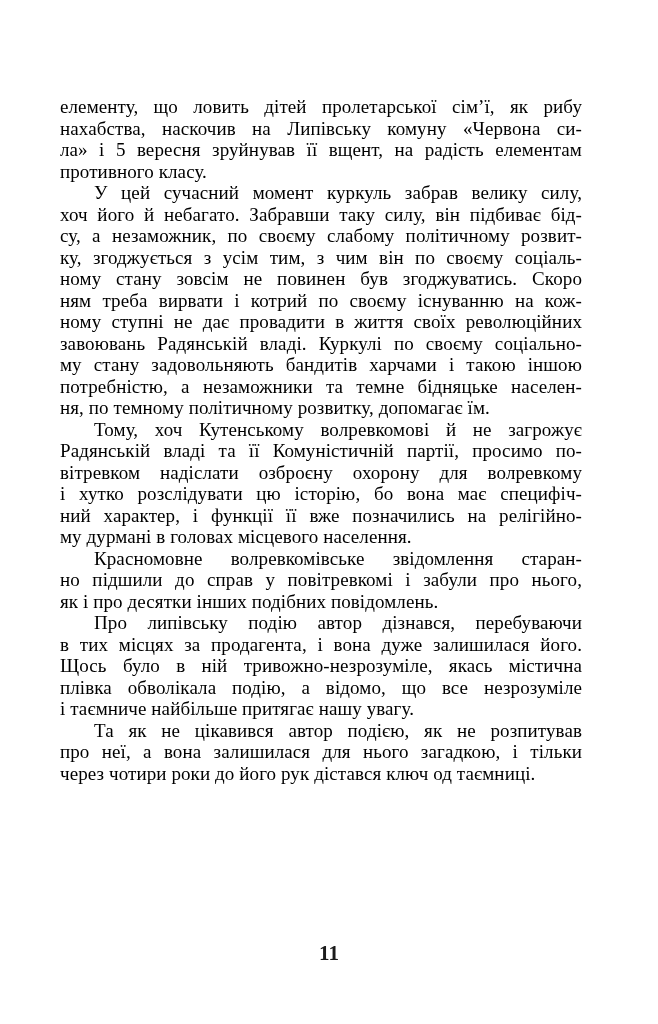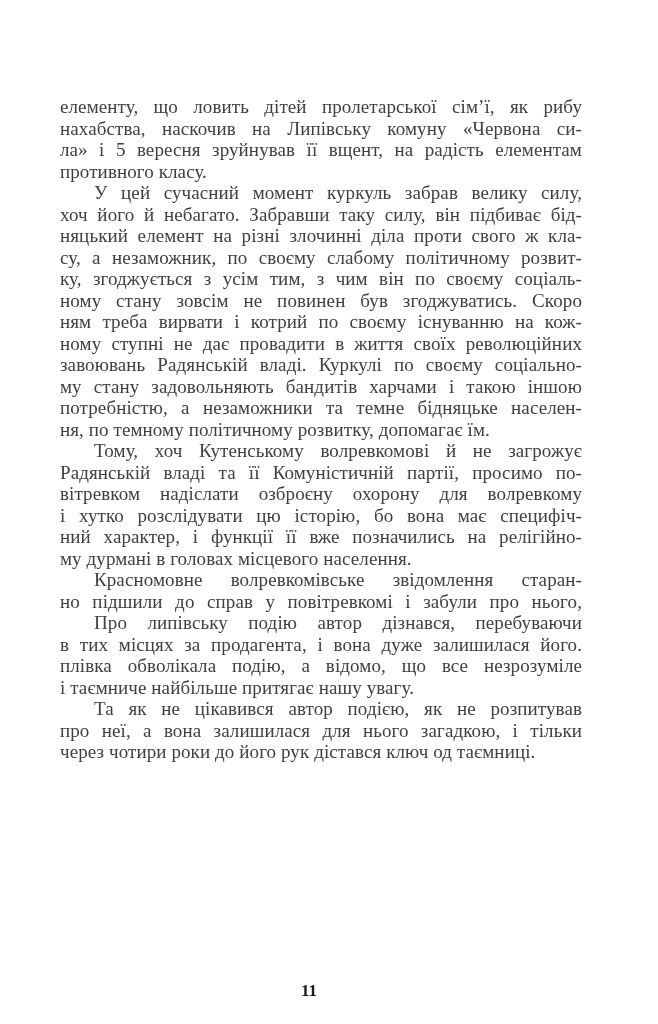--- a/index.html
+++ b/index.html
@@ -15,81 +15,81 @@
     overflow: hidden;
   }
   .text-block {
     position: absolute;
     left: 60px;
     top: 96px;
     width: 522px;
     font-family: "Liberation Serif", "DejaVu Serif", serif;
     font-size: 19px;
     line-height: 21.5px;
-    color: #404040;
+    color: #000000;
     letter-spacing: 0.1px;
   }
   .line {
     text-align: justify;
     text-align-last: justify;
     height: 21.5px;
     white-space: nowrap; 
   }
   
   .line { white-space: normal; overflow: visible; }
   .line.end {
     text-align-last: left;
   }
   .line.indent {
     padding-left: 34px;
   }
   .page-number {
     position: absolute;
-    left: 48px;
+    left: 68px;
     width: 522px;
     top: 941px;
     text-align: center;
     font-family: "Liberation Serif", "DejaVu Serif", serif;
-    font-size: 17px;
+    font-size: 21px;
     font-weight: bold;
     color: #1b1b1b;
-    margin-top: 40px;
   }
 </style>
 </head>
 <body>
 
 <div class="page">
   <div class="text-block">
       <div class="line">елементу, що ловить дітей пролетарської сім’ї, як рибу</div>
       <div class="line">нахабства, наскочив на Липівську комуну «Червона си-</div>
       <div class="line">ла» і 5 вересня зруйнував її вщент, на радість елементам</div>
       <div class="line end">противного класу.</div>
       <div class="line indent">У цей сучасний момент куркуль забрав велику силу,</div>
       <div class="line">хоч його й небагато. Забравши таку силу, він підбиває бід-</div>
-      <div class="line">няцький елемент на різні злочинні діла проти свого ж кла-</div>
       <div class="line">су, а незаможник, по своєму слабому політичному розвит-</div>
       <div class="line">ку, згоджується з усім тим, з чим він по своєму соціаль-</div>
       <div class="line">ному стану зовсім не повинен був згоджуватись. Скоро</div>
       <div class="line">ням треба вирвати і котрий по своєму існуванню на кож-</div>
       <div class="line">ному ступні не дає провадити в життя своїх революційних</div>
       <div class="line">завоювань Радянській владі. Куркулі по своєму соціально-</div>
       <div class="line">му стану задовольняють бандитів харчами і такою іншою</div>
       <div class="line">потребністю, а незаможники та темне бідняцьке населен-</div>
       <div class="line end">ня, по темному політичному розвитку, допомагає їм.</div>
       <div class="line indent">Тому, хоч Кутенському волревкомові й не загрожує</div>
       <div class="line">Радянській владі та її Комуністичній партії, просимо по-</div>
       <div class="line">вітревком надіслати озброєну охорону для волревкому</div>
       <div class="line">і хутко розслідувати цю історію, бо вона має специфіч-</div>
       <div class="line">ний характер, і функції її вже позначились на релігійно-</div>
       <div class="line end">му дурмані в головах місцевого населення.</div>
       <div class="line indent">Красномовне волревкомівське звідомлення старан-</div>
       <div class="line">но підшили до справ у повітревкомі і забули про нього,</div>
+      <div class="line end">як і про десятки інших подібних повідомлень.</div>
       <div class="line indent">Про липівську подію автор дізнався, перебуваючи</div>
       <div class="line">в тих місцях за продагента, і вона дуже залишилася його.</div>
+      <div class="line">Щось було в ній тривожно-незрозуміле, якась містична</div>
       <div class="line">плівка обволікала подію, а відомо, що все незрозуміле</div>
       <div class="line end">і таємниче найбільше притягає нашу увагу.</div>
       <div class="line indent">Та як не цікавився автор подією, як не розпитував</div>
       <div class="line">про неї, а вона залишилася для нього загадкою, і тільки</div>
       <div class="line end">через чотири роки до його рук дістався ключ од таємниці.</div>
     </div>
   <div class="page-number">11</div>
 </div>
 
 </body></html>

